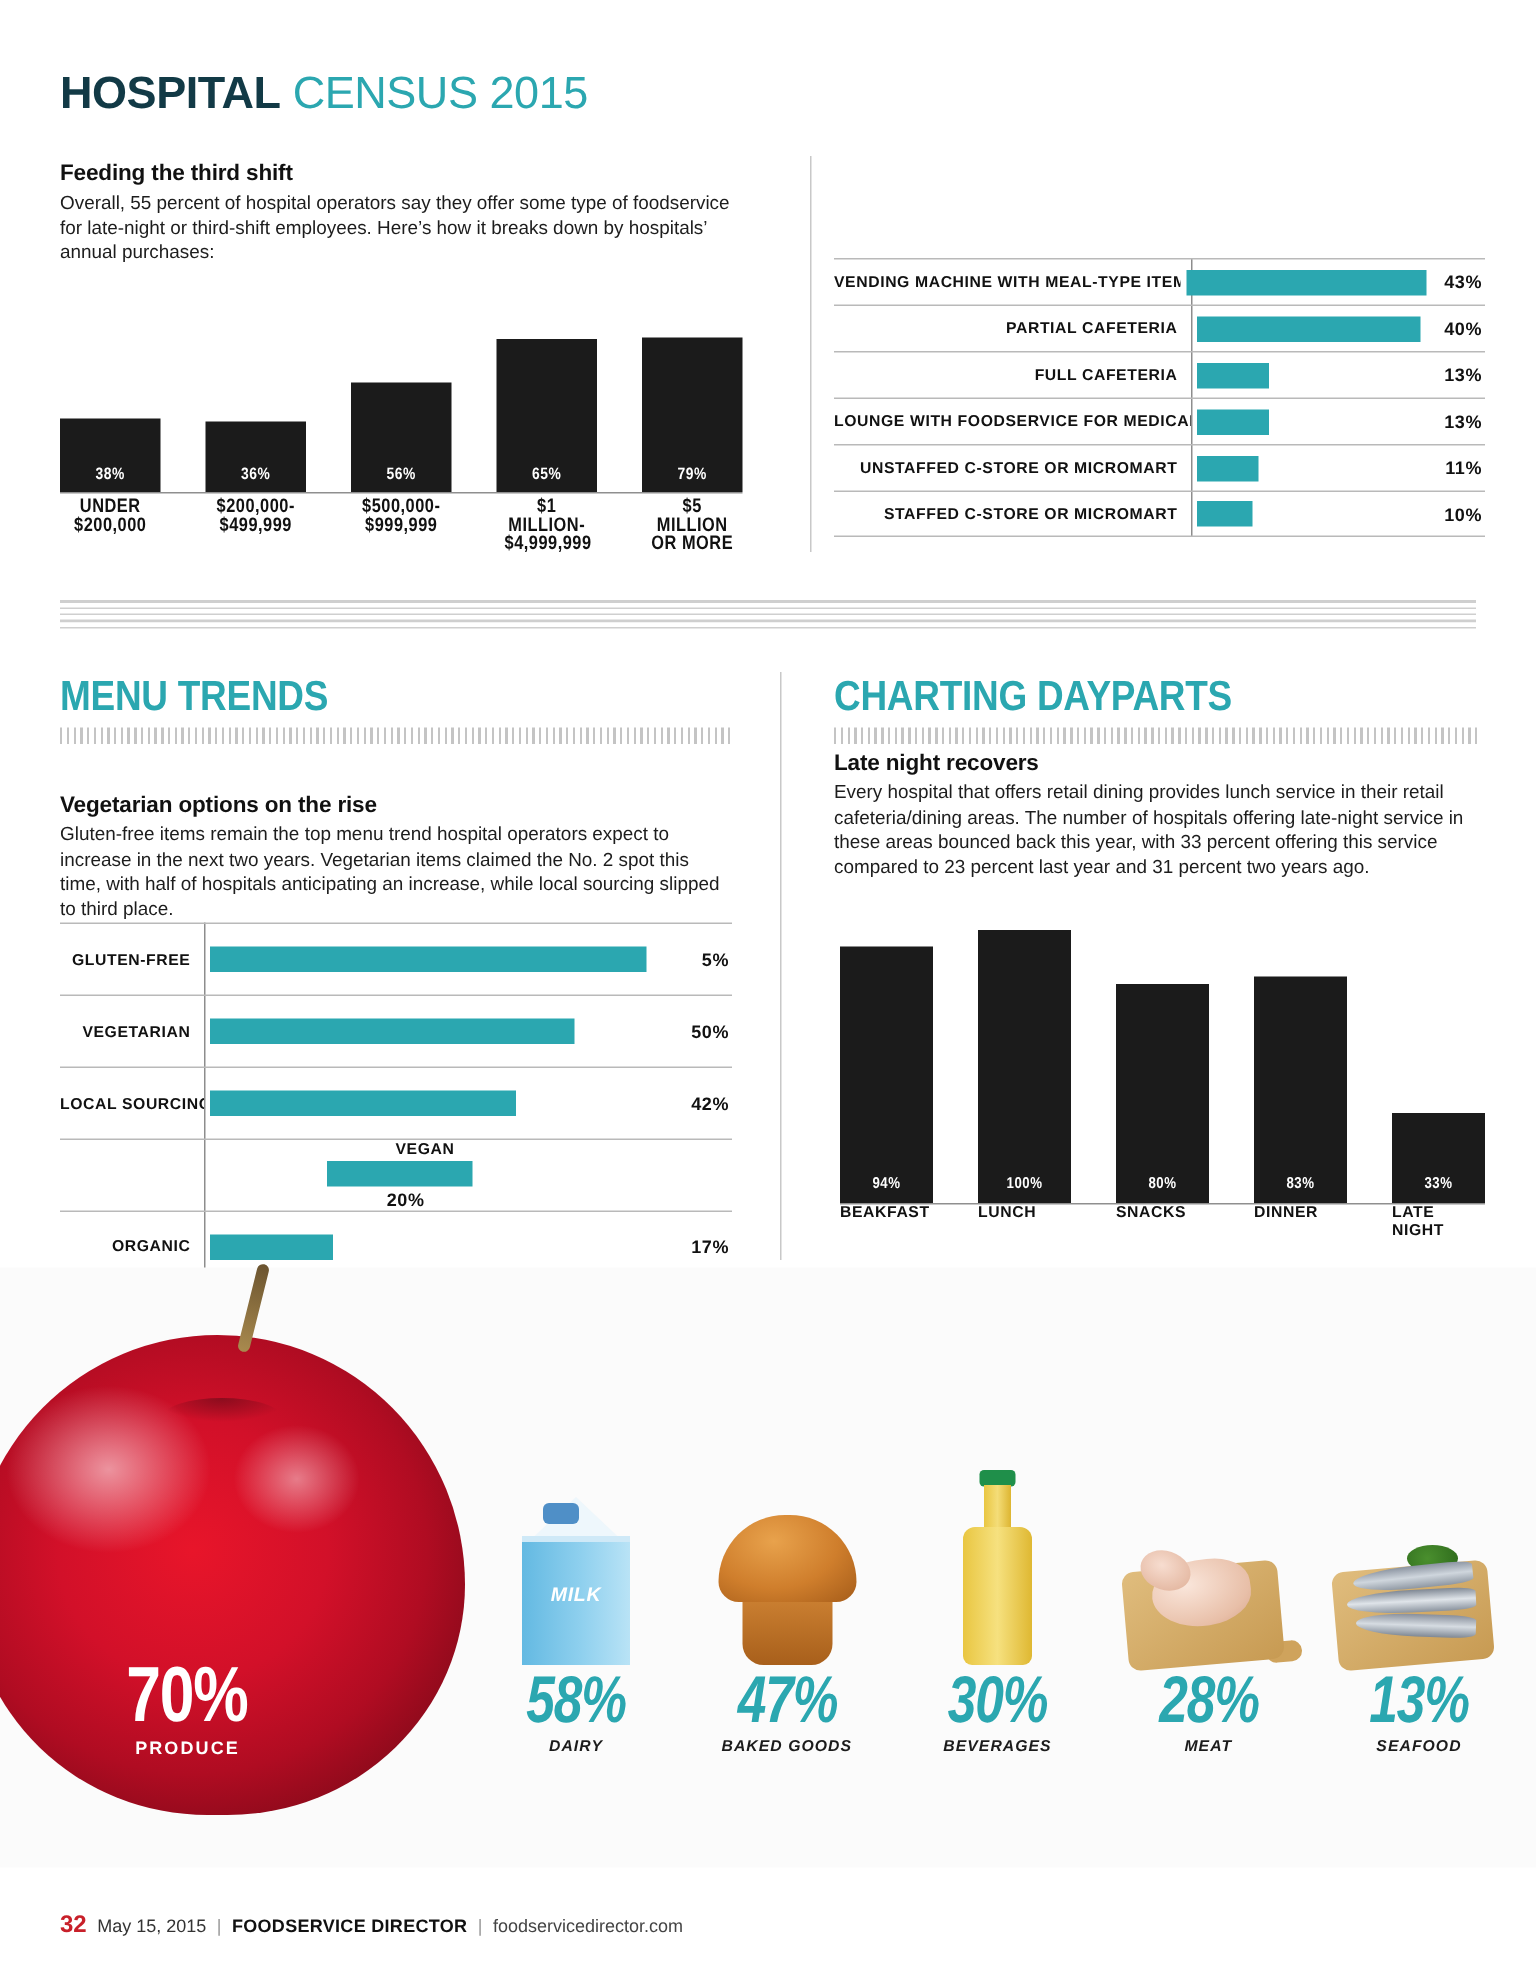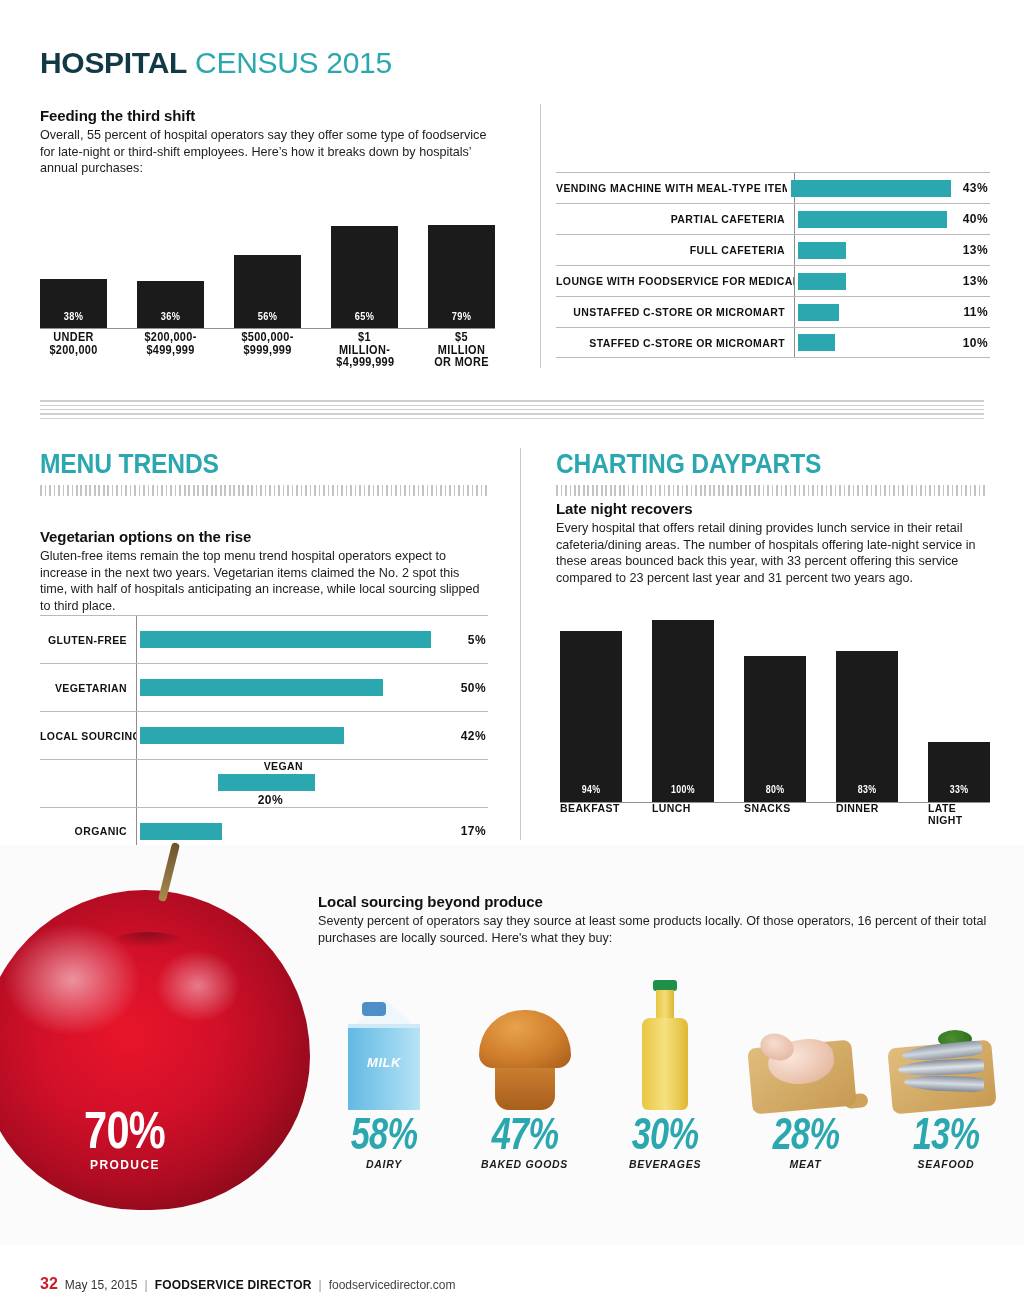--- a/index.html
+++ b/index.html
@@ -349,24 +349,20 @@
     <div class="apple-shape">
       <div class="apple-notch"></div>
     </div>
     <div class="apple-stem"></div>
     <div class="apple-pct">
       <span class="num">70%</span>
       <div class="cap">PRODUCE</div>
     </div>
   </div>
 
-  <div style="position:absolute;left:318px;top:893px;width:680px;">
-    <div class="sub-head">Local sourcing beyond produce</div>
-    <div class="body-copy">Seventy percent of operators say they source at least some products locally. Of those operators, 16 percent of their total purchases are locally sourced. Here's what they buy:</div>
-  </div>
 
   <div class="food-row" id="food-row">
       <div class="food-cell">
         <div class="food-art">
           <div class="milk-carton">
          <div class="milk-top"></div>
          <div class="milk-cap"></div>
          <div class="milk-band"></div>
          <div class="milk-body"></div>
          <div class="milk-text">MILK</div>

